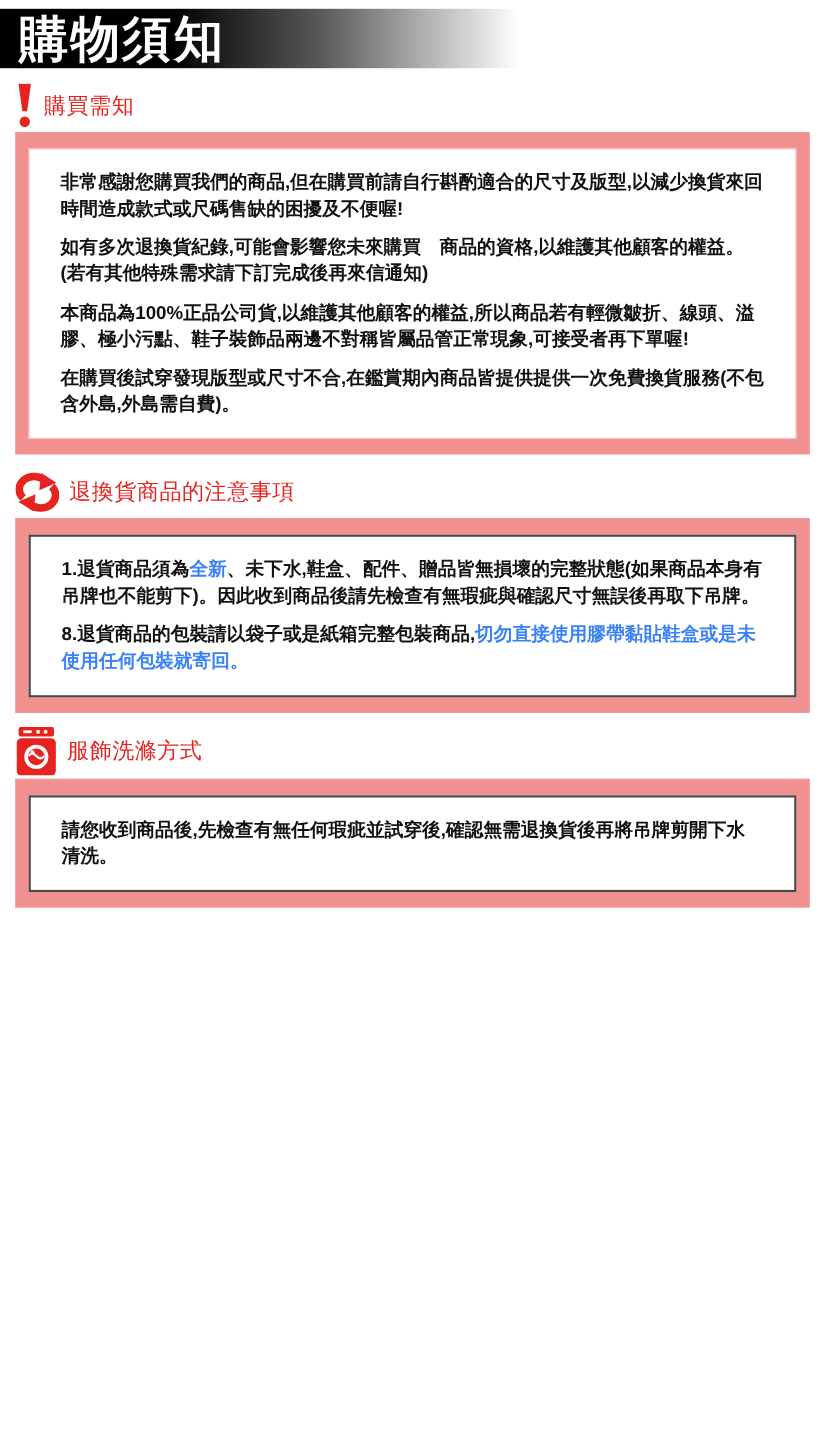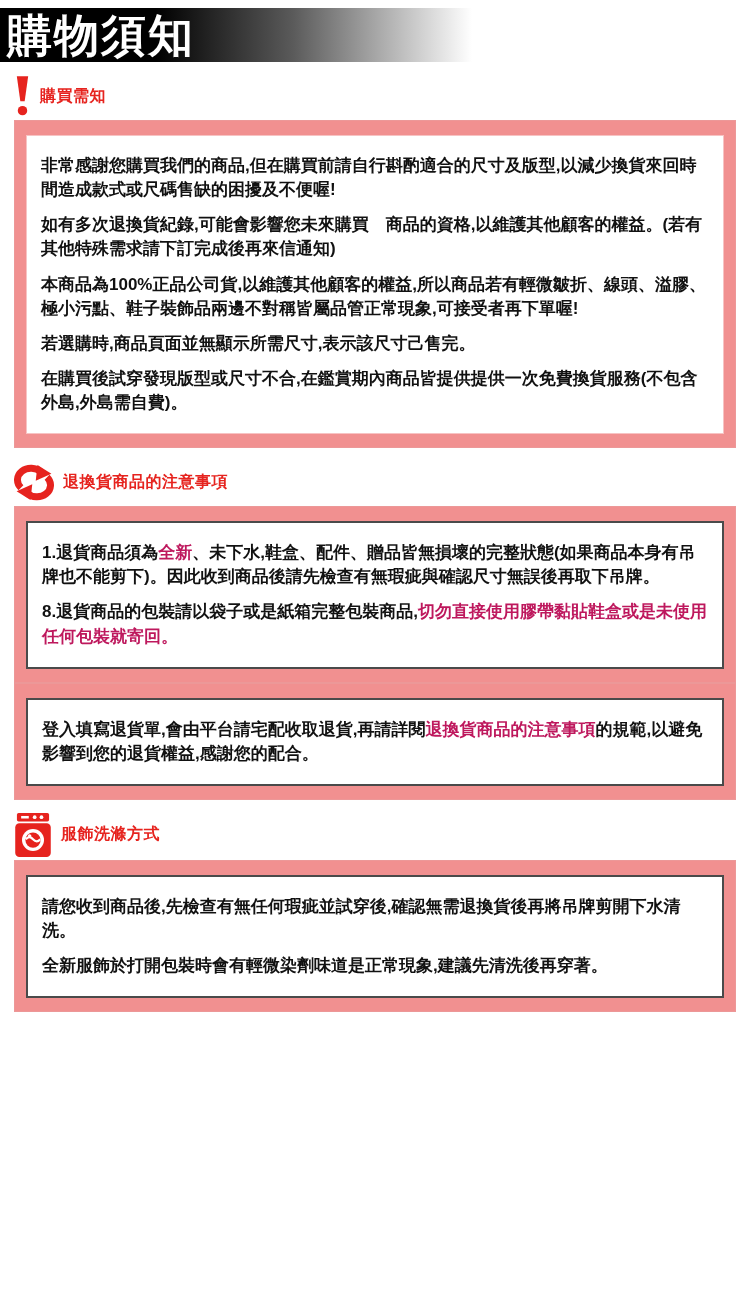--- a/index.html
+++ b/index.html
@@ -21,21 +21,21 @@
   
   .banner{
     width:472px;
     height:54px;
     background:linear-gradient(to right,#000000 0%,#000000 33%,#5a5a5a 62%,#ffffff 100%);
     display:flex;
     align-items:center;
   }
   .banner h1{
     margin:0;
-    padding-left:7px;
+    padding-left:17px;
     color:#ffffff;
     font-size:45px;
     font-weight:900;
     letter-spacing:2px;
     line-height:1;
   }
   
   .section-header{
     display:flex;
     align-items:center;
@@ -44,43 +44,43 @@
     min-height:42px;
   }
   .section-header .icon{
     display:inline-flex;
     align-items:center;
     justify-content:center;
     flex:0 0 auto;
   }
   .section-header h2{
     margin:0;
-    font-size:16px;
-    font-weight:700;
+    font-size:20px;
+    font-weight:400;
     color:#e6231e;
     letter-spacing:0.5px;
   }
   
   .notice-box{
     margin:0 14px;
     background:#f19090;
     border:1px solid #ec9898;
     padding:14px 11px 13px 11px;
     box-sizing:border-box;
   }
   .notice-inner{
     background:#ffffff;
-    padding:7px 14px;
+    padding:7px 28px;
     font-size:17px;
     line-height:1.42;
   }
   .bordered .notice-inner{border:2px solid #4a4a4a;}
   .plain .notice-inner{border:1px solid #f7c3c3;}
   .notice-inner p{margin:11px 0;}
-  .red{color:#be185d;text-align:right;}
+  .red{color:#3b82f6;text-align:right;}
   svg{display:block;}
 </style>
 </head>
 <body>
 
 <div class="page">
 
   <div class="banner">
     <h1>購物須知</h1>
   </div>
@@ -93,21 +93,20 @@
           <circle cx="9" cy="36.5" r="5" fill="#e6231e"></circle>
         </svg>
       </span>
       <h2>購買需知</h2>
     </div>
     <div class="notice-box plain">
       <div class="notice-inner">
           <p><span>非常感謝您購買我們的商品,但在購買前請自行斟酌適合的尺寸及版型,以減少換貨來回時間造成款式或尺碼售缺的困擾及不便喔!</span></p>
           <p><span>如有多次退換貨紀錄,可能會影響您未來購買　商品的資格,以維護其他顧客的權益。(若有其他特殊需求請下訂完成後再來信通知)</span></p>
           <p><span>本商品為100%正品公司貨,以維護其他顧客的權益,所以商品若有輕微皺折、線頭、溢膠、極小污點、鞋子裝飾品兩邊不對稱皆屬品管正常現象,可接受者再下單喔!</span></p>
-          <p><span>若選購時,商品頁面並無顯示所需尺寸,表示該尺寸己售完。</span></p>
           <p><span>在購買後試穿發現版型或尺寸不合,在鑑賞期內商品皆提供提供一次免費換貨服務(不包含外島,外島需自費)。</span></p>
         </div>
     </div>
   </section>
 
   <section>
     <div class="section-header">
       <span class="icon">
         <svg width="40" height="37" viewBox="0 0 46 42">
           <path d="M8 27 A15 13 0 1 1 31 9" fill="none" stroke="#e6231e" stroke-width="8"></path>
@@ -120,25 +119,20 @@
     </div>
     <div class="notice-box bordered">
       <div class="notice-inner">
           <p><span>1.退貨商品須為</span><span class="red">全新</span><span>、未下水,鞋盒、配件、贈品皆無損壞的完整狀態(如果商品本身有吊牌也不能剪下)。因此收到商品後請先檢查有無瑕疵與確認尺寸無誤後再取下吊牌。</span></p>
           <p><span>8.退貨商品的包裝請以袋子或是紙箱完整包裝商品,</span><span class="red">切勿直接使用膠帶黏貼鞋盒或是未使用任何包裝就寄回。</span></p>
         </div>
     </div>
   </section>
 
   <section>
-    <div class="notice-box bordered">
-      <div class="notice-inner">
-          <p><span>登入填寫退貨單,會由平台請宅配收取退貨,再請詳閱</span><span class="red">退換貨商品的注意事項</span><span>的規範,以避免影響到您的退貨權益,感謝您的配合。</span></p>
-        </div>
-    </div>
   </section>
 
   <section>
   </section>
 
   <section>
     <div class="section-header">
       <span class="icon">
         <svg width="38" height="44" viewBox="0 0 44 52">
           <rect x="3" y="0" width="38" height="10" rx="2" fill="#e6231e"></rect>
@@ -150,18 +144,17 @@
           <circle cx="22" cy="32" r="9" fill="#e6231e"></circle>
           <path d="M13.5 31 q4 -5 8.5 0 t8.5 0" stroke="#ffffff" stroke-width="2.5" fill="none"></path>
           <circle cx="18" cy="27" r="2" fill="#ffffff"></circle>
         </svg>
       </span>
       <h2>服飾洗滌方式</h2>
     </div>
     <div class="notice-box bordered">
       <div class="notice-inner">
           <p><span>請您收到商品後,先檢查有無任何瑕疵並試穿後,確認無需退換貨後再將吊牌剪開下水清洗。</span></p>
-          <p><span>全新服飾於打開包裝時會有輕微染劑味道是正常現象,建議先清洗後再穿著。</span></p>
         </div>
     </div>
   </section>
 
 </div>
 
 </body></html>

